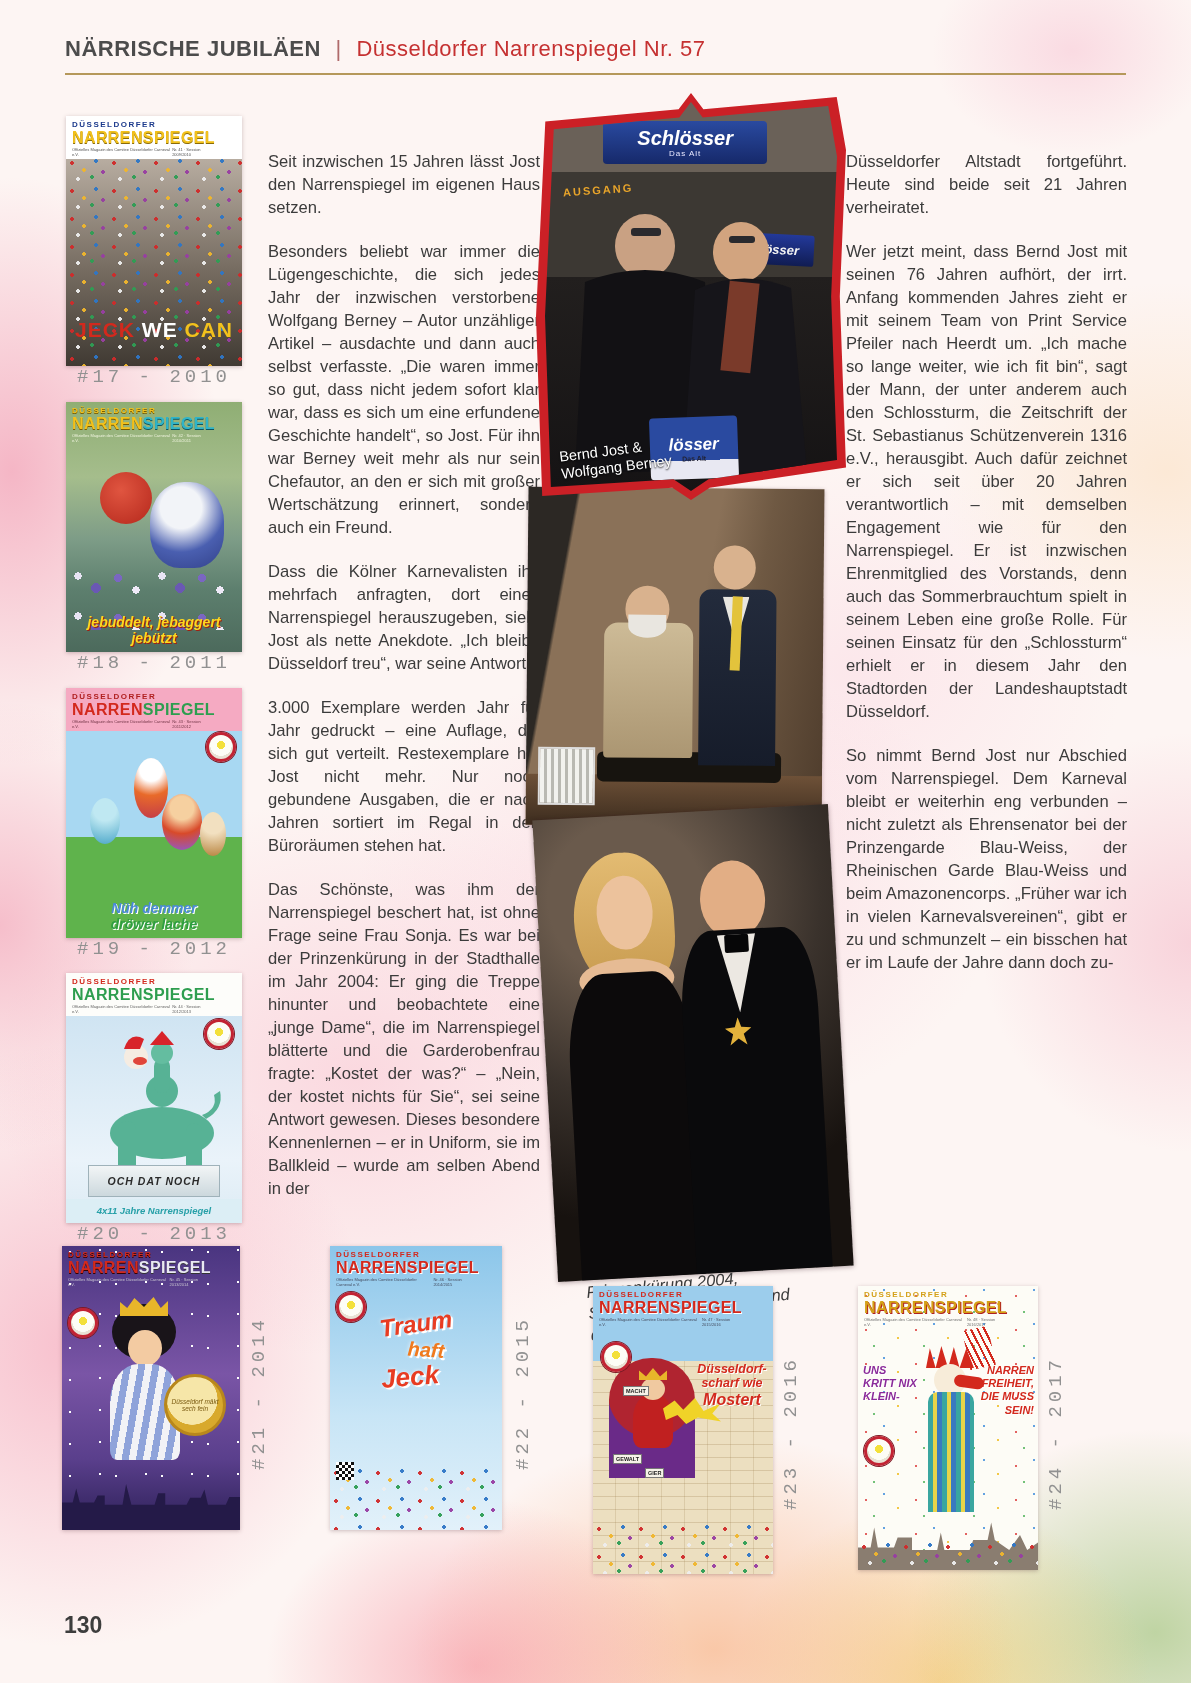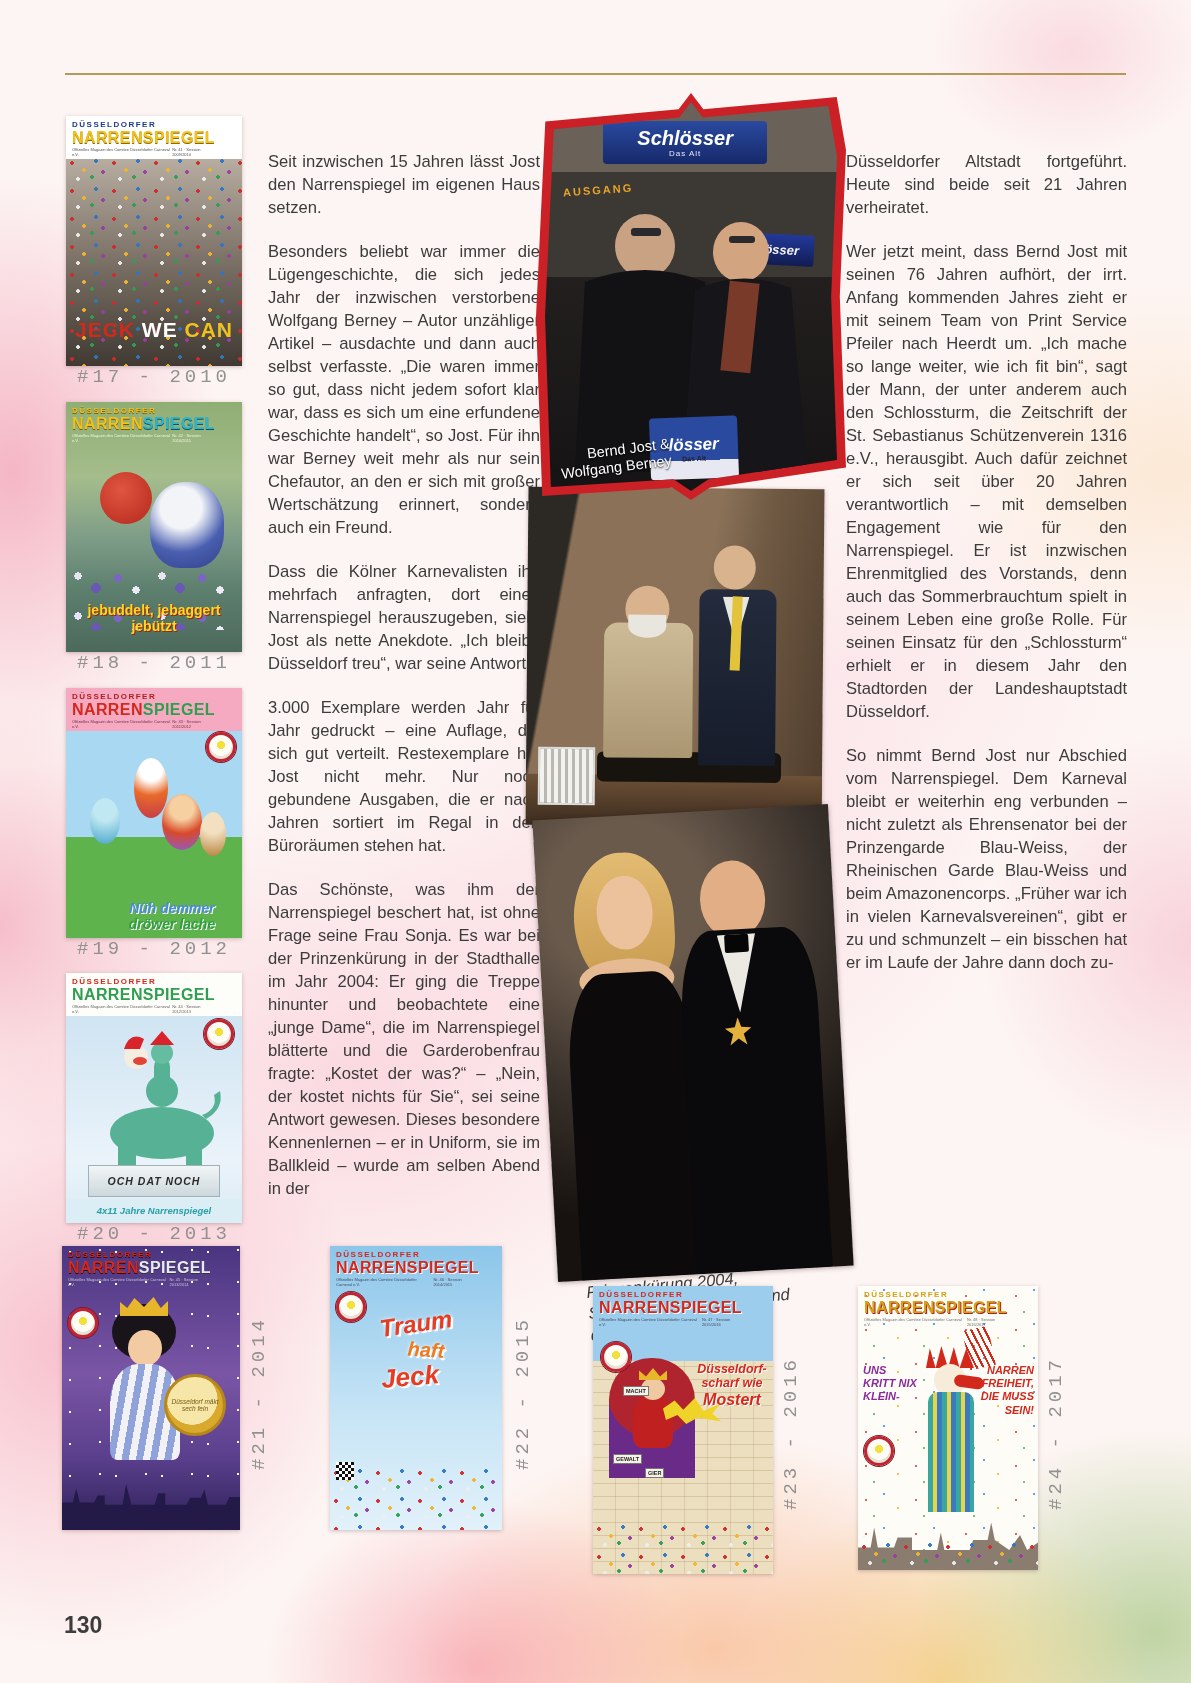--- a/index.html
+++ b/index.html
@@ -68,38 +68,38 @@
   .cv17 .body{top:40px;background:linear-gradient(#b9aea2,#756b60 55%,#403a33);}
   .cv17 .slog{position:absolute;bottom:24px;width:100%;text-align:center;font-size:21px;font-weight:900;letter-spacing:1px;z-index:2;}
   .cv17 .s1{color:#d3291d;} .cv17 .s2{color:#fff;} .cv17 .s3{color:#f2c11c;}
   
   .cv18 .body{top:0;background:linear-gradient(#8fae74,#a5bd8c 30%,#7d9c87 55%,#5d7f6e 75%,#4c6a5c);}
   .cv18 .mast{background:transparent;}
   .cv18 .top{color:#f2c11c;text-shadow:0 1px 0 #7a5c00;}
   .cv18 .a{color:#f2c11c;text-shadow:0 1px 0 #7a5c00;}
   .cv18 .b{color:#2fb4c8;text-shadow:0 1px 0 #0e5560;}
   .cv18 .sub{color:#ffe;}
-  .cv18 .slog{position:absolute;bottom:18px;width:100%;text-align:center;z-index:2;
-    font-weight:bold;color:#ffd81e;text-shadow:1px 1px 0 #a02010;font-size:14px;line-height:1.15;}
+  .cv18 .slog{position:absolute;bottom:6px;width:100%;text-align:center;z-index:2;
+    font-style:italic;font-weight:bold;color:#ffd81e;text-shadow:1px 1px 0 #a02010;font-size:14px;line-height:1.15;}
   .m-red{position:absolute;width:52px;height:52px;border-radius:50%;background:radial-gradient(circle at 40% 35%, #e05540, #b5281c);}
   .m-blue{position:absolute;width:74px;height:86px;border-radius:46% 46% 40% 40%;background:radial-gradient(circle at 42% 30%, #f2f4f8 0 28%, #4a5fb0 60%, #32418a);}
   .m-kids{position:absolute;left:0;right:0;bottom:22px;height:64px;background:
     radial-gradient(circle 6px at 12px 10px, #e8e4f4 60%, transparent 61%),
     radial-gradient(circle 8px at 30px 22px, #6a58b4 60%, transparent 61%),
     radial-gradient(circle 7px at 52px 12px, #7a66c2 60%, transparent 61%),
     radial-gradient(circle 6px at 70px 24px, #efeaf8 60%, transparent 61%);
     background-size:84px 40px;}
   
   .cv19 .mast{background:#f5aac2;}
   .cv19 .top{color:#b02020;}
   .cv19 .a{color:#d3291d;} .cv19 .b{color:#2e9e4f;}
   .cv19 .sub{color:#5a2030;}
   .cv19 .body{top:40px;background:linear-gradient(#a8d8f2 0 52%, #5fb34c 52% 100%);}
   .cv19 .clown{position:absolute;border-radius:50%;}
-  .cv19 .slog{position:absolute;bottom:6px;width:100%;text-align:center;font-weight:bold;font-style:italic;font-size:14px;line-height:1.1;z-index:2;padding-left:18px;}
+  .cv19 .slog{position:absolute;bottom:6px;width:100%;text-align:center;font-weight:bold;font-style:italic;font-size:14px;line-height:1.1;z-index:2;}
   .cv19 .sa{color:#4a8ad8;text-shadow:1px 1px 0 #fff;}
   .cv19 .sb{color:#2e9e3f;text-shadow:1px 1px 0 #fff;}
   
   .cv20 .mast{background:#fdfdfa;}
   .cv20 .top{color:#d3291d;}
   .cv20 .main{color:#2e9e4f;}
   .cv20 .sub{color:#444;}
   .cv20 .body{top:40px;background:linear-gradient(#cfe4f2,#eaf3fa 70%,#dcebf4);}
   .cv20 .pedestal{position:absolute;left:22px;right:22px;bottom:26px;height:30px;background:linear-gradient(#f2f5f6,#ccd8dd);border:1px solid #9fb2ba;text-align:center;
     font-weight:bold;font-style:italic;font-size:10.5px;color:#2a2a2a;line-height:30px;letter-spacing:1px;}
@@ -173,21 +173,21 @@
   .cv24 .spikes{position:absolute;left:68px;top:60px;width:48px;height:22px;background:#d3291d;
     clip-path:polygon(0 100%,8% 10%,20% 100%,32% 0,46% 100%,58% 5%,70% 100%,84% 10%,100% 100%);}
   .cv24 .fan{position:absolute;left:108px;top:42px;width:26px;height:40px;
     background:repeating-linear-gradient(75deg,#d3291d 0 2px,transparent 2px 6px);transform:rotate(-12deg);}
   .cv24 .sl{position:absolute;left:5px;top:78px;width:56px;z-index:2;font-weight:900;font-style:italic;font-size:11px;line-height:1.2;color:#8a2a9a;text-shadow:1px 1px 0 #fff;}
   .cv24 .sr{position:absolute;right:4px;top:78px;width:58px;z-index:2;text-align:right;font-weight:900;font-style:italic;font-size:11px;line-height:1.2;color:#d3291d;text-shadow:1px 1px 0 #fff;}
   .cv24 .town{position:absolute;left:0;right:0;bottom:0;height:50px;background:#8a7d70;
     clip-path:polygon(0 100%,0 55%,7% 55%,9% 15%,11% 55%,20% 55%,22% 35%,30% 35%,30% 60%,44% 60%,46% 25%,48% 60%,62% 60%,64% 40%,72% 40%,74% 5%,76% 40%,84% 60%,90% 30%,94% 60%,100% 45%,100% 100%);}
   .cv24 .crowd{position:absolute;left:0;right:0;bottom:0;height:30px;}
   
-  .photo1{position:absolute;left:536px;top:93px;width:310px;height:407px;z-index:1;text-align:right;}
+  .photo1{position:absolute;left:536px;top:93px;width:310px;height:407px;z-index:1;}
   .p1frame{position:absolute;inset:0;background:#cb2026;
     clip-path:polygon(3% 7%,46% 4%,50% 0,54% 4%,97% 1%,100% 14%,98% 50%,100% 92%,56% 97%,50% 100%,44% 97%,2% 99%,0 55%);}
   .p1photo{position:absolute;inset:9px;overflow:hidden;
     clip-path:polygon(3% 7%,46% 4%,50% 0,54% 4%,97% 1%,100% 14%,98% 50%,100% 92%,56% 97%,50% 100%,44% 97%,2% 99%,0 55%);
     background:linear-gradient(#6a6158 0 18%,#3c3833 18% 45%,#221f1e 45%,#151314);}
   .p1sign{position:absolute;left:20%;top:5%;width:56%;height:11%;background:linear-gradient(#2a4aa0,#16296a);
     border-radius:4px;display:flex;flex-direction:column;align-items:center;justify-content:center;color:#fff;}
   .p1sign .b1{font-style:italic;font-weight:bold;font-size:20px;line-height:1;}
   .p1sign .b2{font-size:8px;letter-spacing:1px;margin-top:1px;color:#e8e8ff;}
   .p1exit{position:absolute;left:6%;top:21%;color:#e8a42a;font-weight:bold;font-size:11px;letter-spacing:2px;transform:rotate(-4deg);}
@@ -224,20 +224,25 @@
   .p3cap{position:absolute;left:588px;top:1270px;width:250px;transform:rotate(-5.5deg);
     font-style:italic;font-size:16.5px;line-height:1.3;color:#3c3c3c;}
   
   .pageno{position:absolute;left:64px;top:1612px;font-size:23px;font-weight:600;color:#3d3d3d;}
 </style>
 </head>
 <body>
 
 <div class="page">
 
+  <div class="hdr">
+    <span class="sec">NÄRRISCHE JUBILÄEN</span>
+    <span class="div">|</span>
+    <span class="iss">Düsseldorfer Narrenspiegel Nr. 57</span>
+  </div>
   <div class="rule"></div>
 
   <div class="cover cv17" style="left:66px;top:116px;width:176px;height:250px">
     <div class="body">
       <div class="speckle" style="position:absolute;inset:0"></div>
     </div>
     <div class="mast">
       <div class="top">DÜSSELDORFER</div>
       <div class="main"><span class="a">NARREN</span><span class="b">SPIEGEL</span></div>
       <div class="sub">

